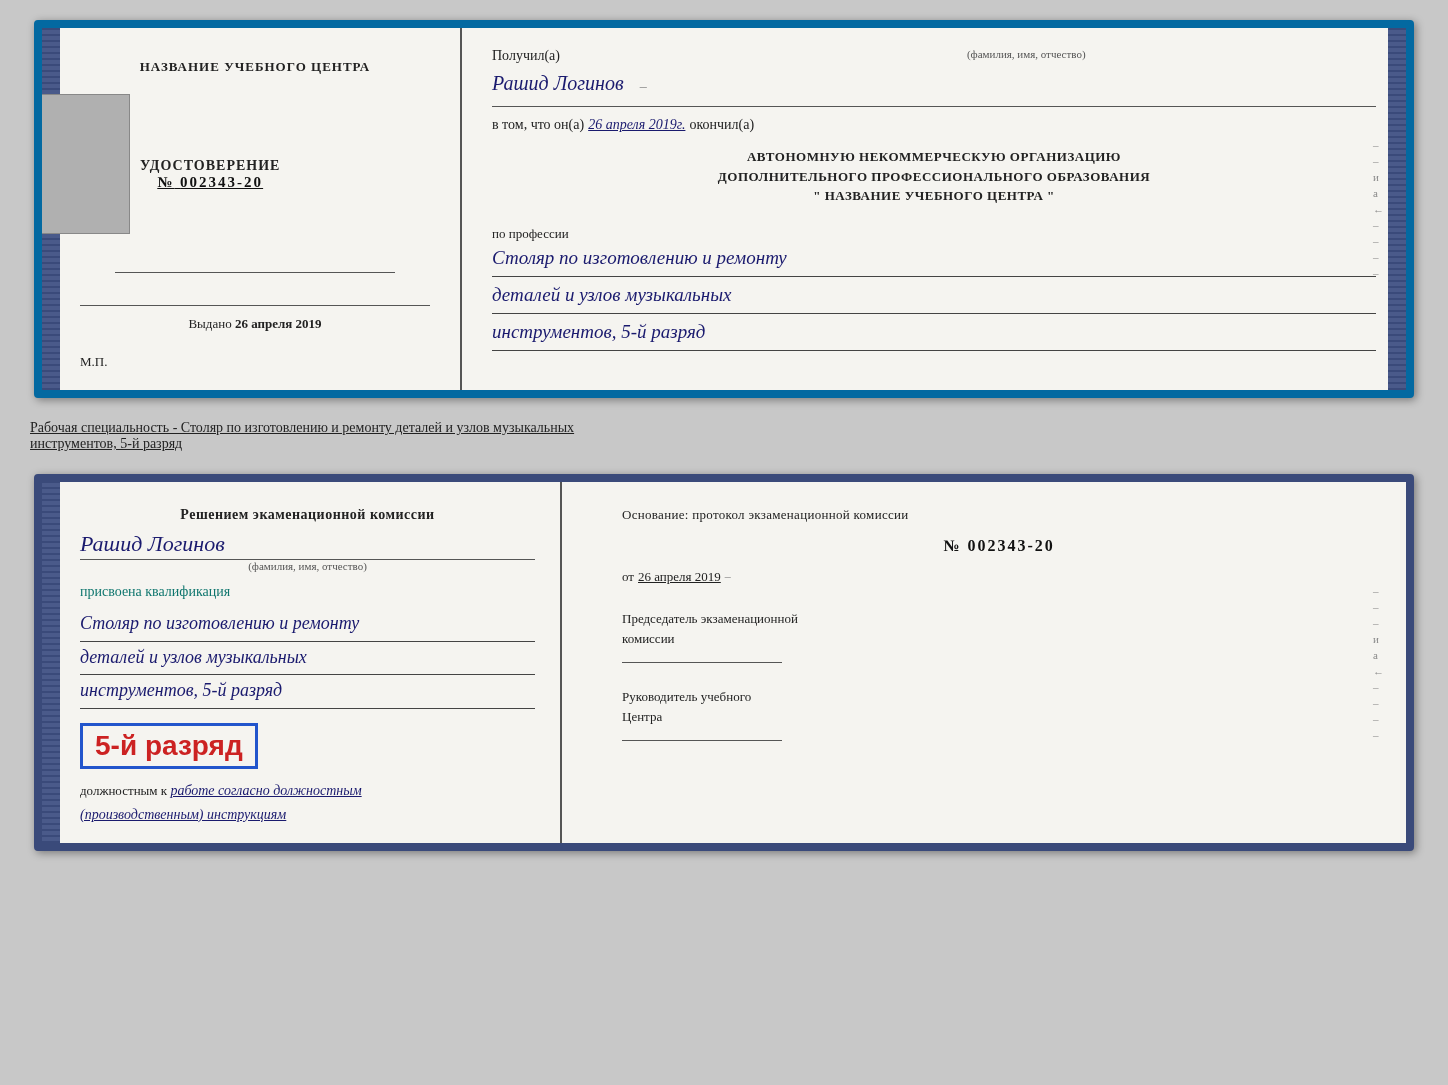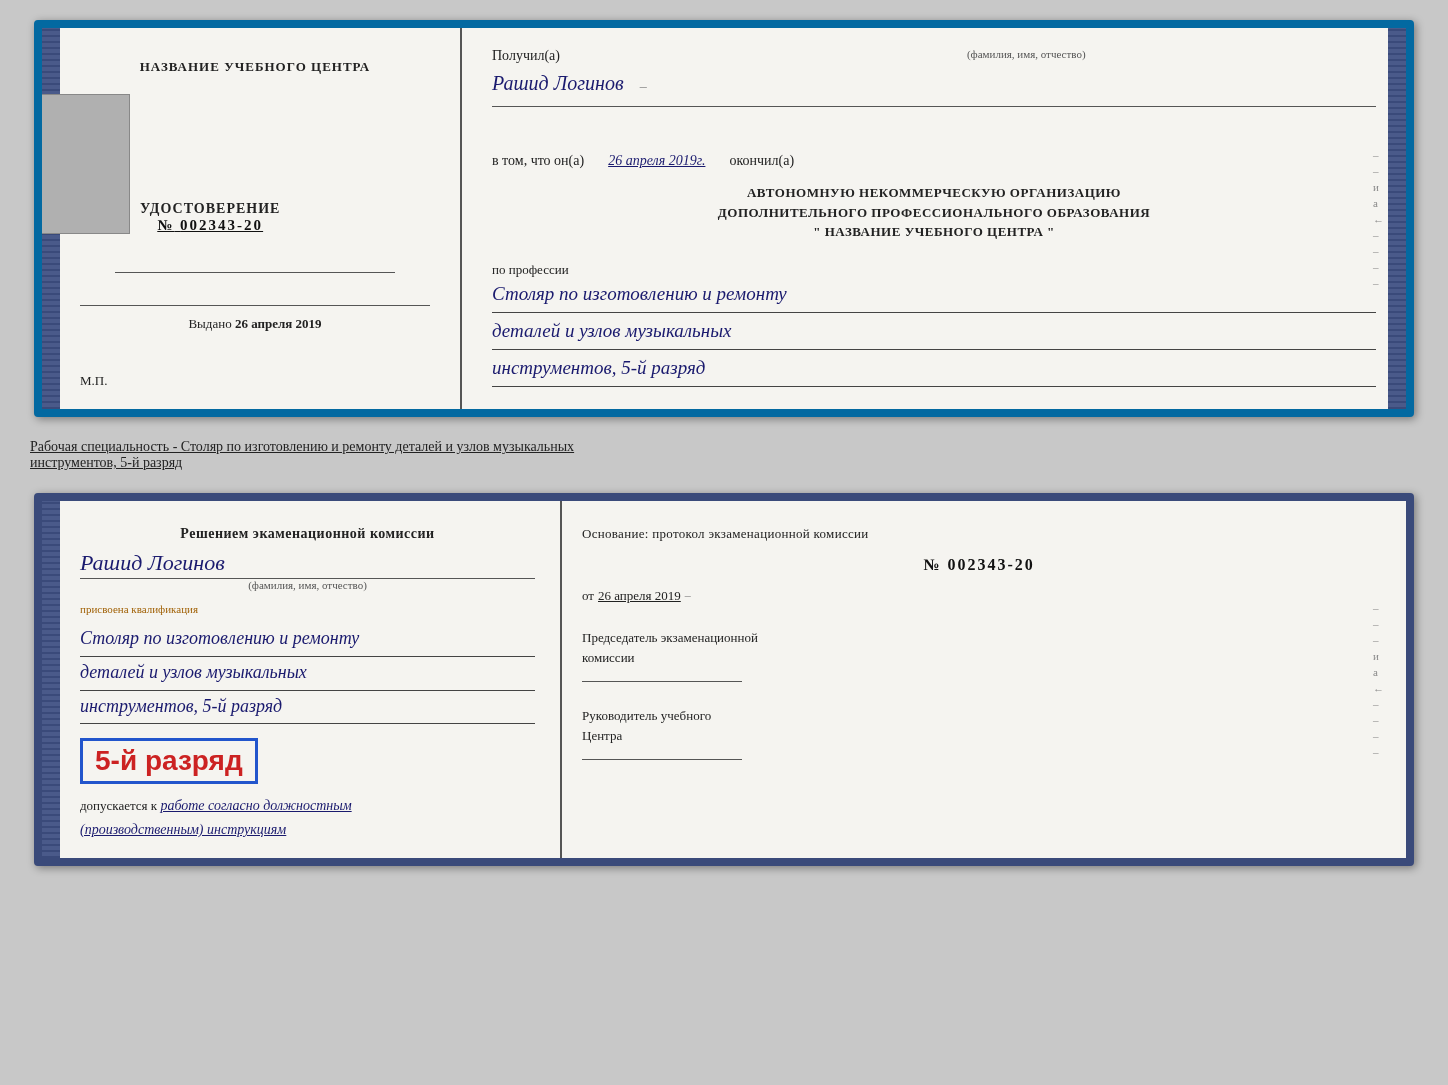--- a/index.html
+++ b/index.html
@@ -145,22 +145,21 @@
       color: #555;
       text-align: center;
       width: 100%;
     }
 
     .statement-line {
       font-size: 14px;
       color: #222;
       display: flex;
       align-items: center;
-      gap: 24px;
-      margin-top: 36px;
+      gap: 4px;
     }
 
     .statement-date-handwritten {
       font-family: 'Segoe Script', 'Brush Script MT', cursive;
       font-size: 14px;
       color: #1a1a6e;
       font-style: italic;
       text-decoration: underline;
     }
 
@@ -245,21 +244,21 @@
       min-width: 520px;
       border-right: 2px solid #555;
       padding: 25px 25px 20px 38px;
       display: flex;
       flex-direction: column;
       gap: 8px;
     }
 
     .bottom-right {
       flex: 1;
-      padding: 25px 30px 20px 20px;
+      padding: 25px 30px 20px 60px;
       display: flex;
       flex-direction: column;
       gap: 14px;
     }
 
     .decision-header {
       font-size: 14px;
       font-weight: bold;
       letter-spacing: 0.5px;
       color: #222;
@@ -275,22 +274,22 @@
       padding-bottom: 2px;
     }
 
     .decision-subtitle {
       font-size: 11px;
       color: #555;
       text-align: center;
     }
 
     .assigned-label {
-      font-size: 11px;
-      color: #a16207;
+      font-size: 14px;
+      color: #0f766e;
       margin-top: 4px;
     }
 
     .qualification-handwritten {
       font-family: 'Segoe Script', 'Brush Script MT', cursive;
       font-size: 18px;
       color: #1a1a6e;
       font-style: italic;
       line-height: 1.7;
       border-bottom: 1px solid #444;
@@ -394,21 +393,21 @@
       font-size: 12px;
     }
   </style>
 </head>
 <body>
 
 <div class="cert-card">
 
   <div class="cert-left">
     <div class="cert-title-center">НАЗВАНИЕ УЧЕБНОГО ЦЕНТРА</div>
-    <div style="display:flex; width:100%; gap:10px; align-items:flex-end; margin-bottom:10px;">
+    <div style="display:flex; width:100%; gap:10px; align-items:center; margin-bottom:10px;">
       <div class="photo-placeholder"></div>
       <div style="display:flex; flex-direction:column; align-items:center; gap:10px; margin-top:20px;">
         <div class="cert-number-block">
           <div class="cert-number-label">УДОСТОВЕРЕНИЕ</div>
           <div class="cert-number-value">
             <span>№</span> <span>002343-20</span>
           </div>
         </div>
       </div>
     </div>
@@ -485,21 +484,21 @@
       <div class="qualification-handwritten">Столяр по изготовлению и ремонту</div>
       <div class="qualification-handwritten">деталей и узлов музыкальных</div>
       <div class="qualification-handwritten">инструментов, 5-й разряд</div>
     </div>
 
     <div class="rank-badge">
       <span class="rank-badge-text">5-й разряд</span>
     </div>
 
     <div class="допускается-line">
-      <span>допускается к</span>
+      <span>должностным к</span>
       <span class="допускается-handwritten">работе согласно должностным</span>
     </div>
     <div class="допускается-line">
       <span class="допускается-handwritten">(производственным) инструкциям</span>
     </div>
   </div>
 
   <div class="bottom-right">
     <div class="osnov-label">Основание: протокол экзаменационной комиссии</div>
     <div class="protocol-number">№  002343-20</div>

